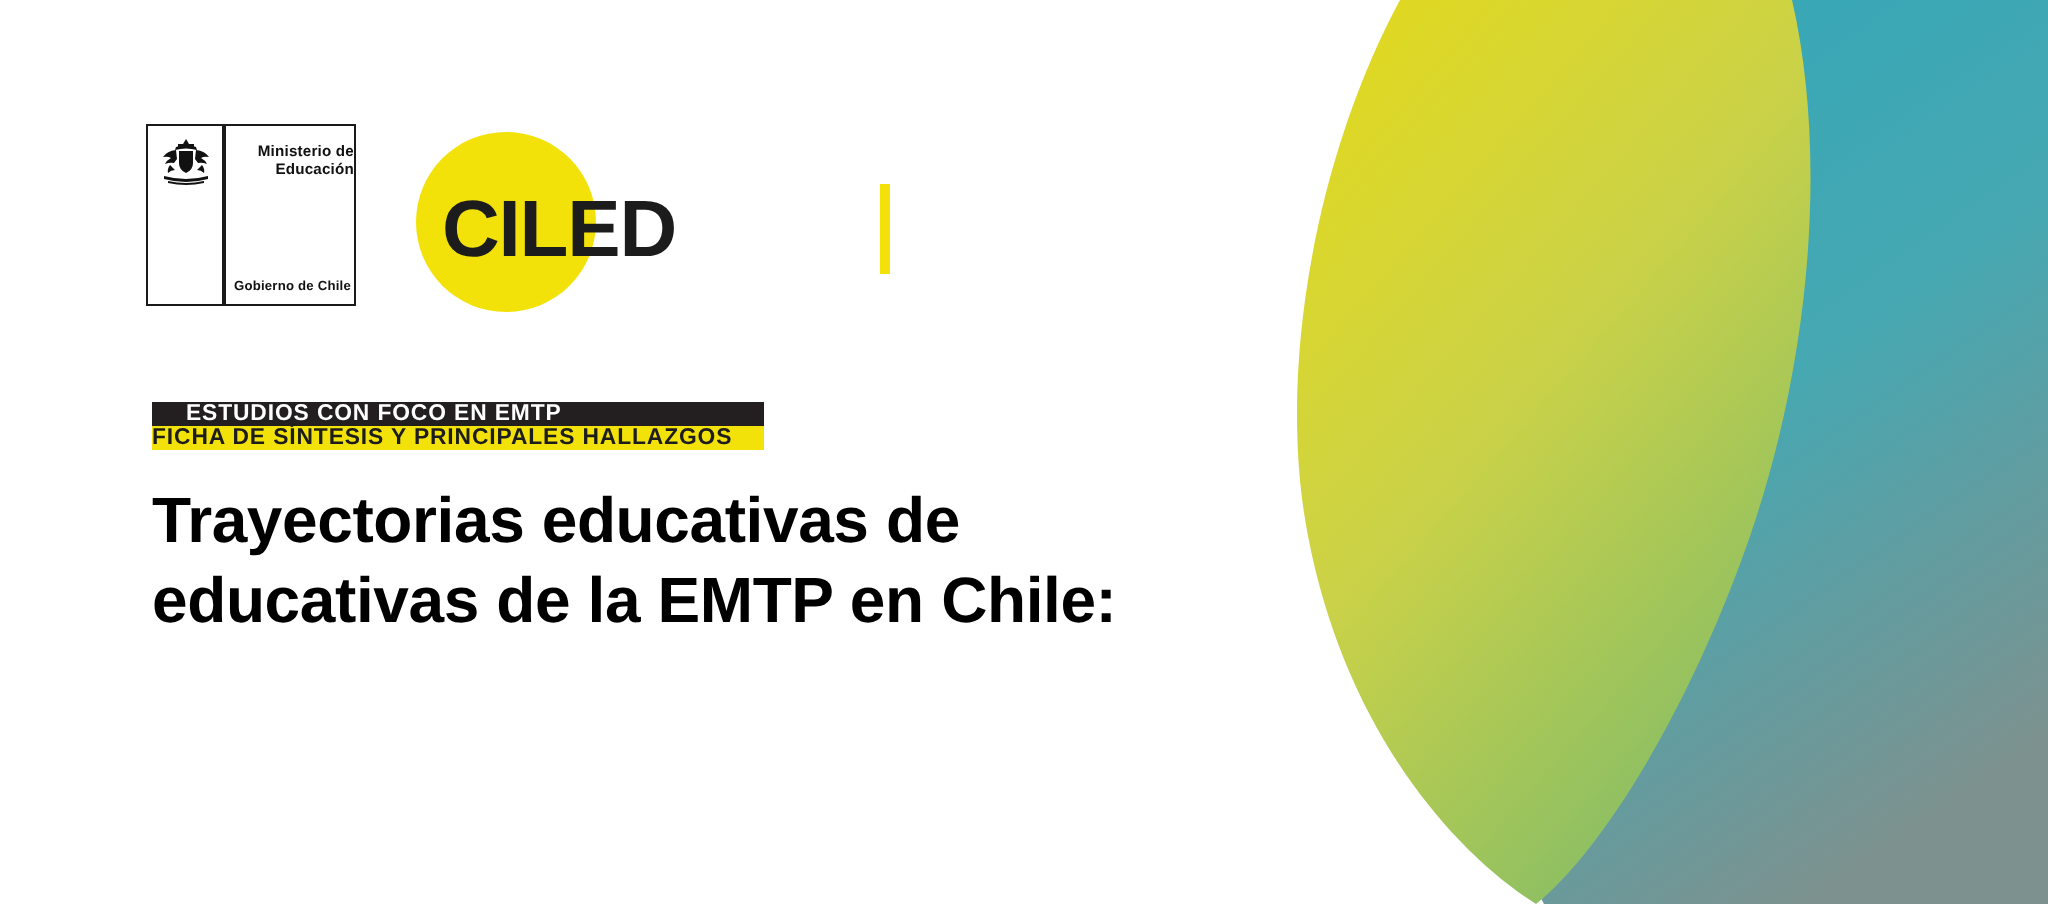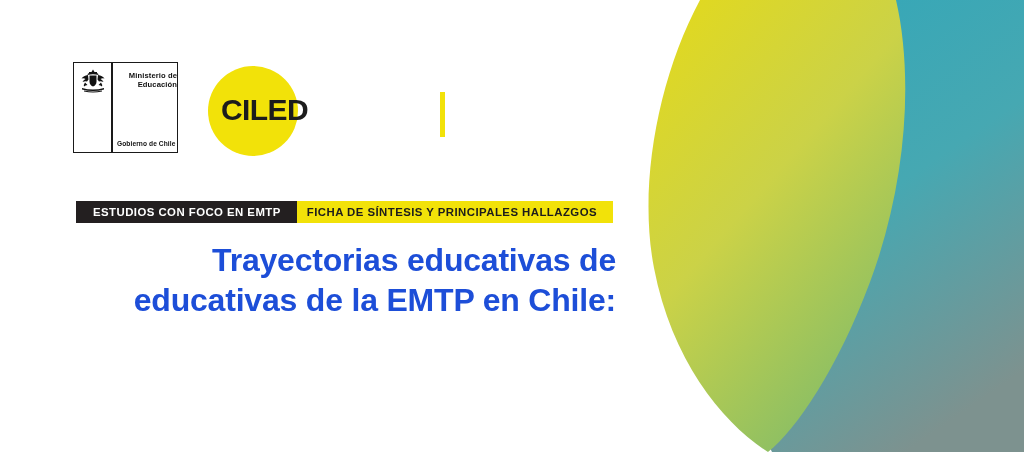--- a/index.html
+++ b/index.html
@@ -96,21 +96,21 @@
     top: 0;
     width: 90px;
     height: 90px;
     border-radius: 50%;
     background: #f2e209;
   }
   #ciled-wordmark {
     position: absolute;
     left: 13px;
     top: 29px;
-    font-size: 30px;
+    font-size: 40px;
     font-weight: bold;
     color: #1c1c1c;
     letter-spacing: -0.6px;
     line-height: 1;
     white-space: nowrap;
   }
   #ciled-tagline {
     position: absolute;
     left: 110px;
     top: 25px;
@@ -133,59 +133,59 @@
     background: #f2e209;
   }
 
   
   #eyebrow {
     position: absolute;
     left: 76px;
     top: 201px;
     display: flex;
     height: 22px;
+    flex-direction: column;
   }
   #eyebrow-black {
     background: #231f20;
     color: #ffffff;
     font-size: 11.4px;
     font-weight: bold;
     letter-spacing: 0.45px;
     display: flex;
     align-items: center;
     padding: 0 16px 0 17px;
     white-space: nowrap;
   }
   #eyebrow-yellow {
     background: #f2e209;
     color: #1c1c1c;
     font-size: 11.4px;
     font-weight: bold;
     letter-spacing: 0.45px;
     display: flex;
     align-items: center;
-    padding: 0 16px 0 10px;
+    padding: 0 16px 0 0;
     white-space: nowrap;
   }
 
   
   #title-block {
     position: absolute;
     left: 76px;
     top: 240px;
     width: 540px;
   }
   .title-line {
     font-size: 32px;
     font-weight: bold;
-    color: #1d4ed8;
+    color: #000000;
     line-height: 1.26;
     letter-spacing: -0.2px;
     white-space: nowrap;
-    text-align: right;
   }
   .subtitle-line {
     font-size: 28.5px;
     font-weight: normal;
     color: #45a6ba;
     line-height: 1.35;
     letter-spacing: -0.1px;
     white-space: nowrap;
   }
   #subtitle-block { margin-top: 6px; }

